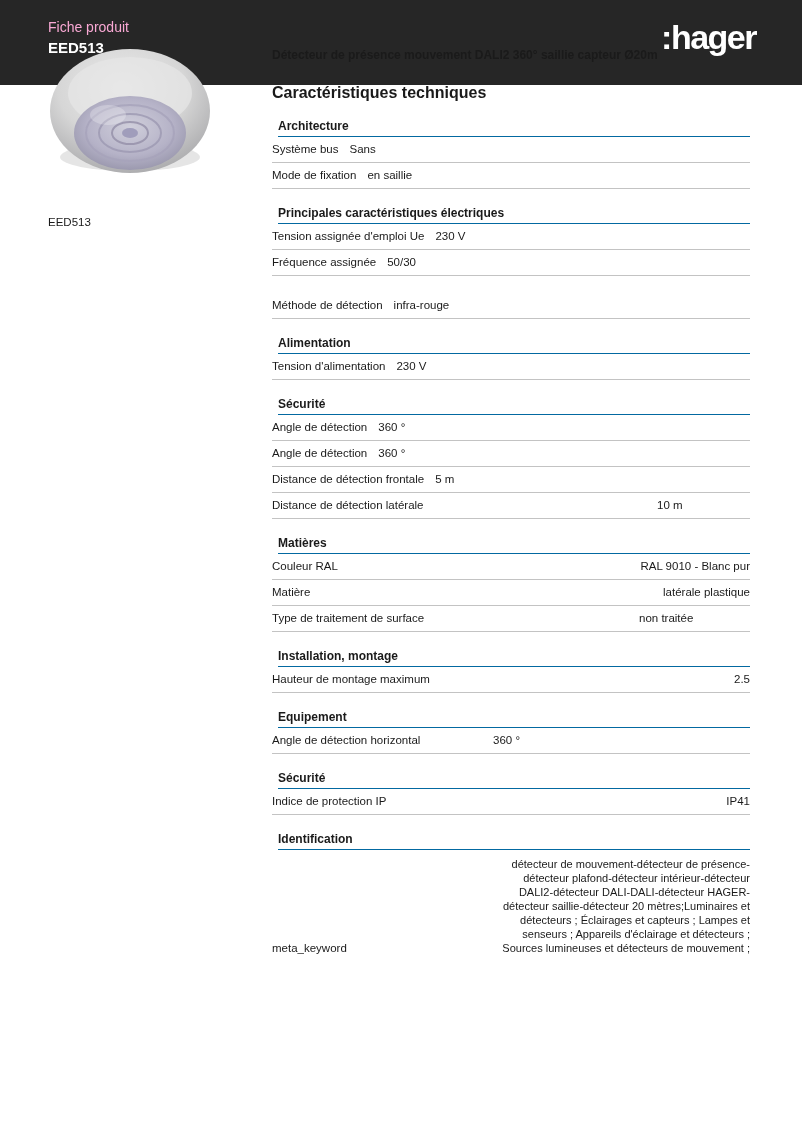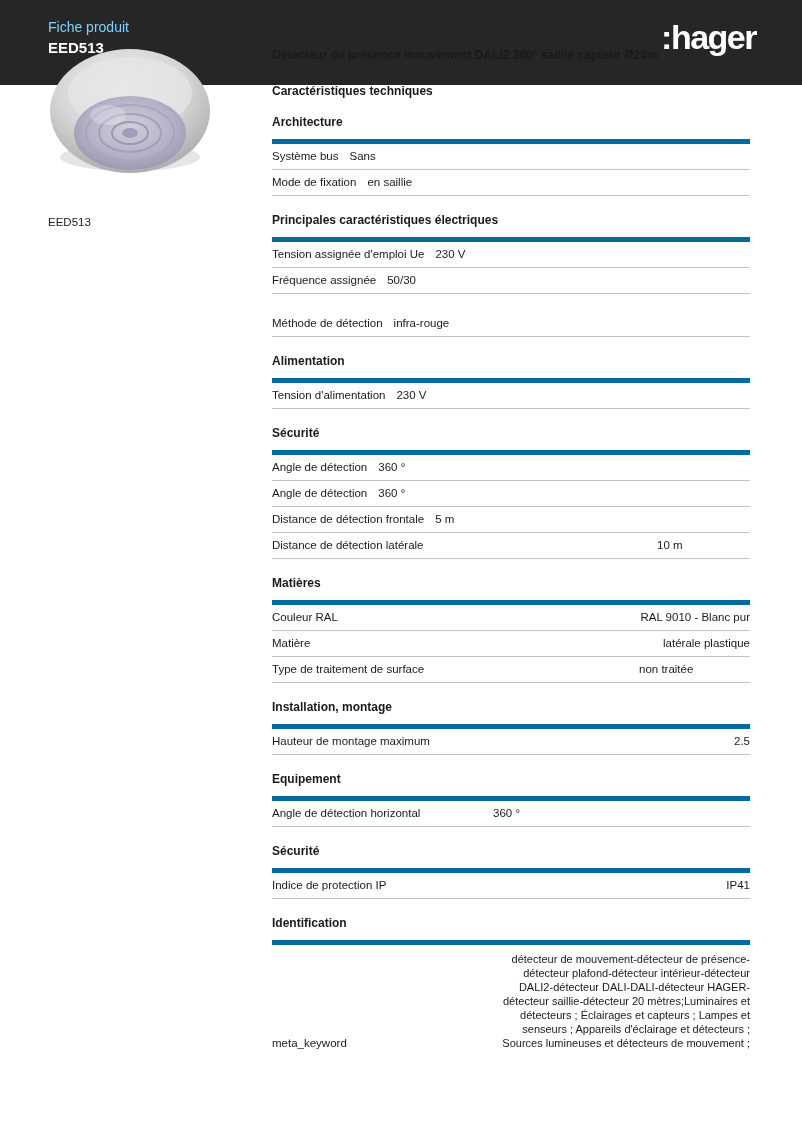--- a/index.html
+++ b/index.html
@@ -15,21 +15,21 @@
   }
 
   
   .header {
     position: absolute;
     top: 0; left: 0;
     width: 802px; height: 85px;
     background: #262626;
   }
   .header-text { position: absolute; left: 48px; top: 17px; }
-  .doc-type { color: #7dd3fc; font-size: 14px; line-height: 20px; display: block; }
+  .doc-type { color: #f9a8d4; font-size: 14px; line-height: 20px; display: block; }
   .product-code { color: #ffffff; font-size: 15px; font-weight: bold; line-height: 21px; display: block; }
   .brand-logo {
     position: absolute; right: 46px; top: 18px;
     color: #ffffff; font-size: 34px; font-weight: 800;
     letter-spacing: -1.5px; font-family: "Liberation Sans", sans-serif;
   }
 
   
   .main { position: relative; }
   .left-col { position: absolute; left: 48px; top: 45px; width: 164px; }
@@ -38,28 +38,29 @@
 
   .right-col {
     margin-left: 272px;
     width: 478px;
     padding-top: 48px;
   }
   .product-title {
     font-size: 12px; font-weight: bold; line-height: 15px;
     margin-bottom: 21px;
   }
-  .tech-title { font-size: 12px; font-weight: bold; }
+  .tech-title { font-size: 16px; font-weight: bold; }
 
   
   .section { margin-top: 17px; }
   .section-title {
     font-size: 12px; font-weight: bold;
-    padding-bottom: 10px;
-    border-bottom: 5px solid #0369a1;
+    padding-bottom: 3px;
+    border-bottom: 1px solid #0369a1;
+    margin-left: 6px;
   }
   .row {
     position: relative;
     display: flex;
     align-items: baseline;
     padding: 6px 0 6px 0;
     border-bottom: 1px solid #c3c3c3;
     font-size: 11.5px;
     line-height: 13px;
   }

